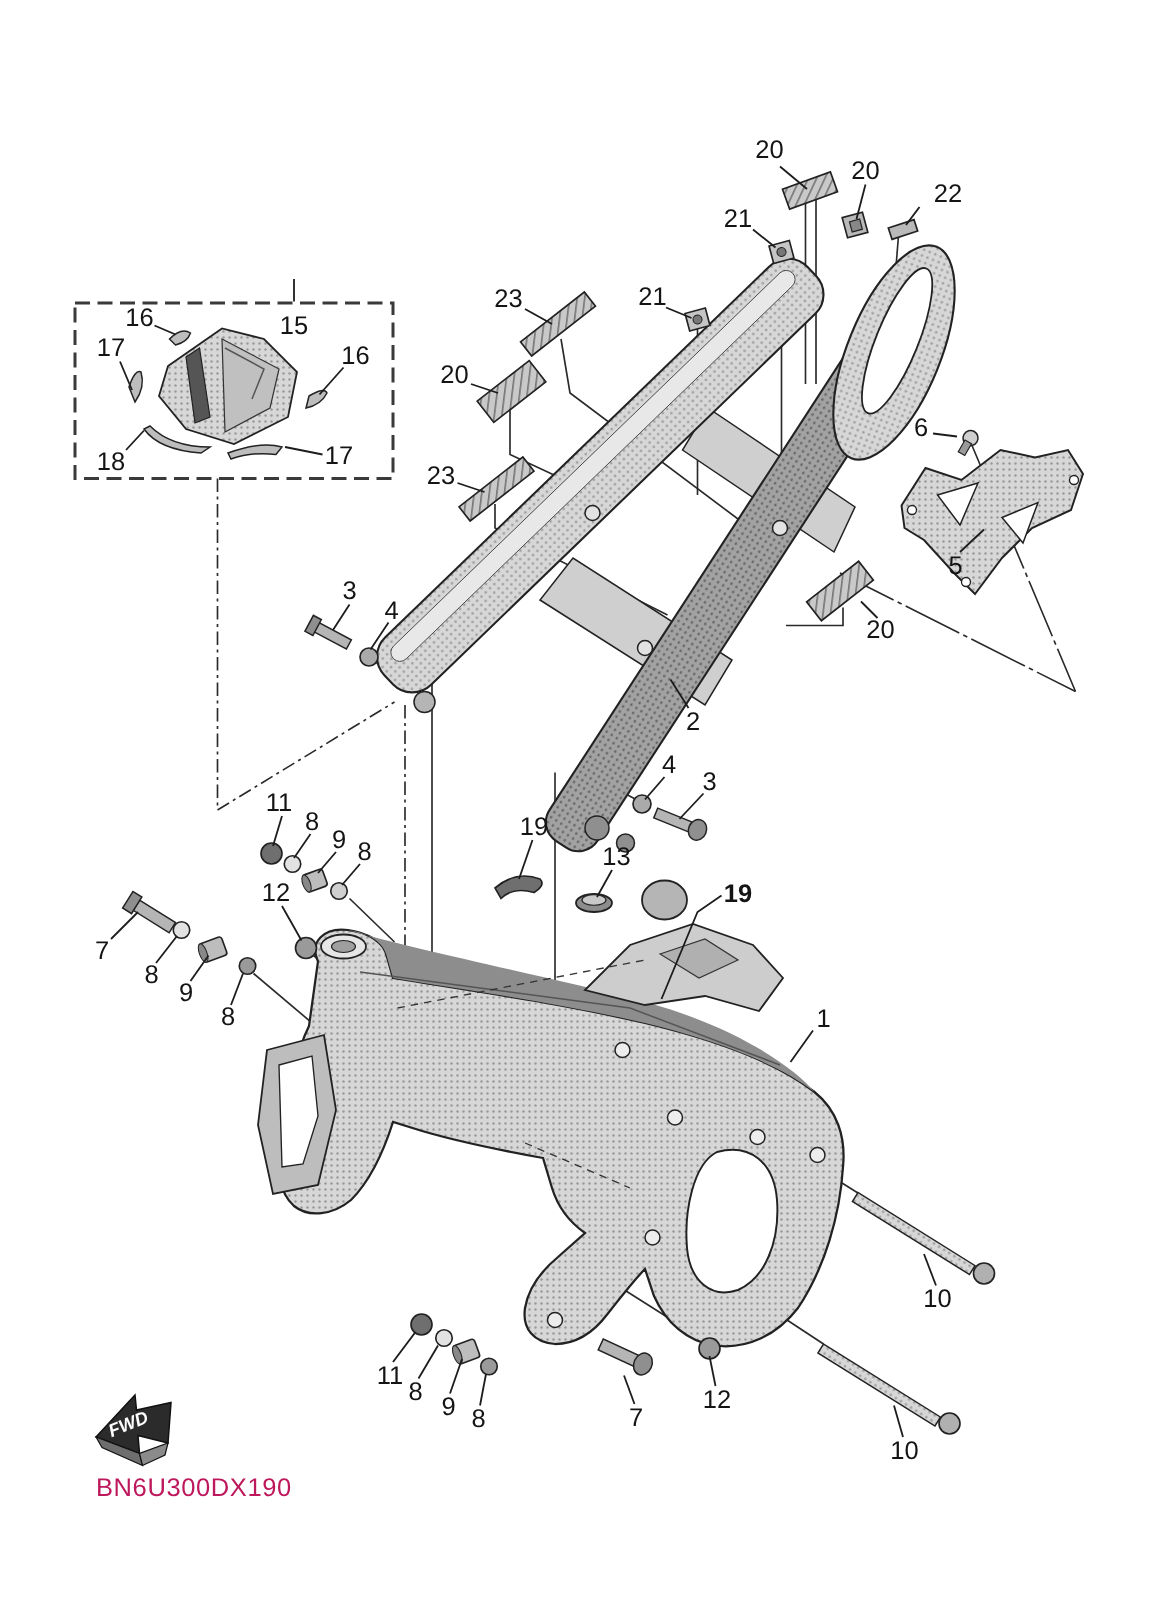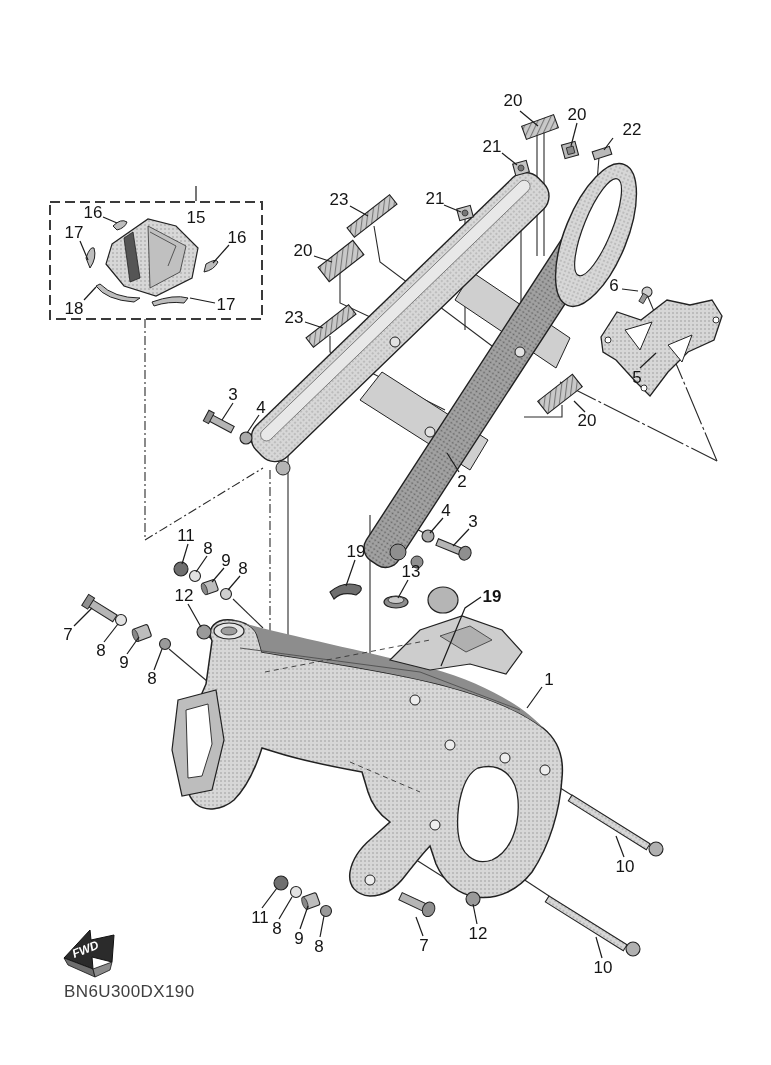--- a/index.html
+++ b/index.html
@@ -2,21 +2,21 @@
 <html><head>
 <meta charset="utf-8">
 <style>
   html,body{margin:0;padding:0;background:#fff;}
   .stage{position:relative;width:771px;height:1065px;background:#fff;overflow:hidden;
          font-family:"Liberation Sans",sans-serif;}
   .stage svg{position:absolute;left:0;top:0;}
   .callout{position:absolute;transform:translate(-50%,-50%);
            font:17px/1 "Liberation Sans",sans-serif;color:#141414;white-space:nowrap;}
   .part-code{position:absolute;left:64px;top:982px;
-             font:17px/1.2 "Liberation Sans",sans-serif;color:#404040;letter-spacing:.4px;}
+             font:17px/1.2 "Liberation Sans",sans-serif;color:#be185d;letter-spacing:.4px;}
 </style>
 </head>
 <body>
 
 <div class="stage">
 
 <svg width="771" height="1065" viewBox="0 0 771 1065">
   <defs>
     <pattern id="dots" width="4" height="4" patternUnits="userSpaceOnUse">
       <rect width="4" height="4" fill="#d7d7d7"></rect>

